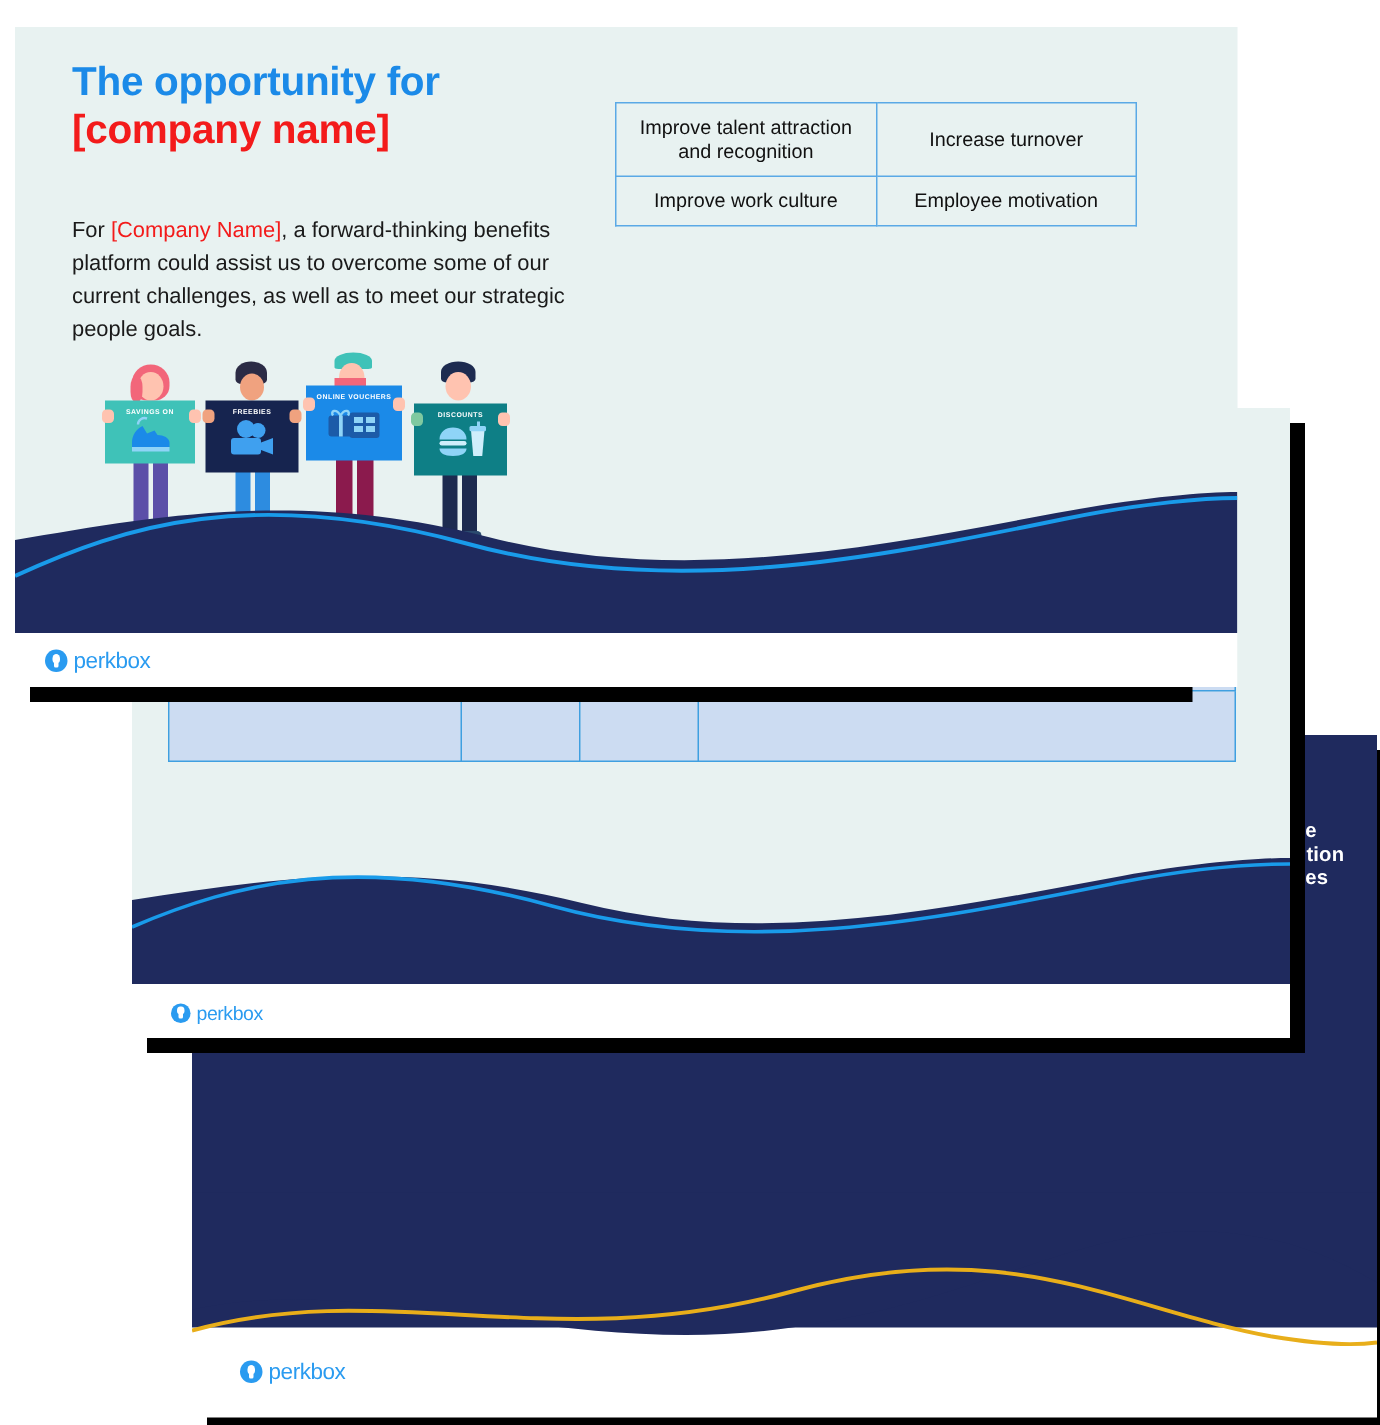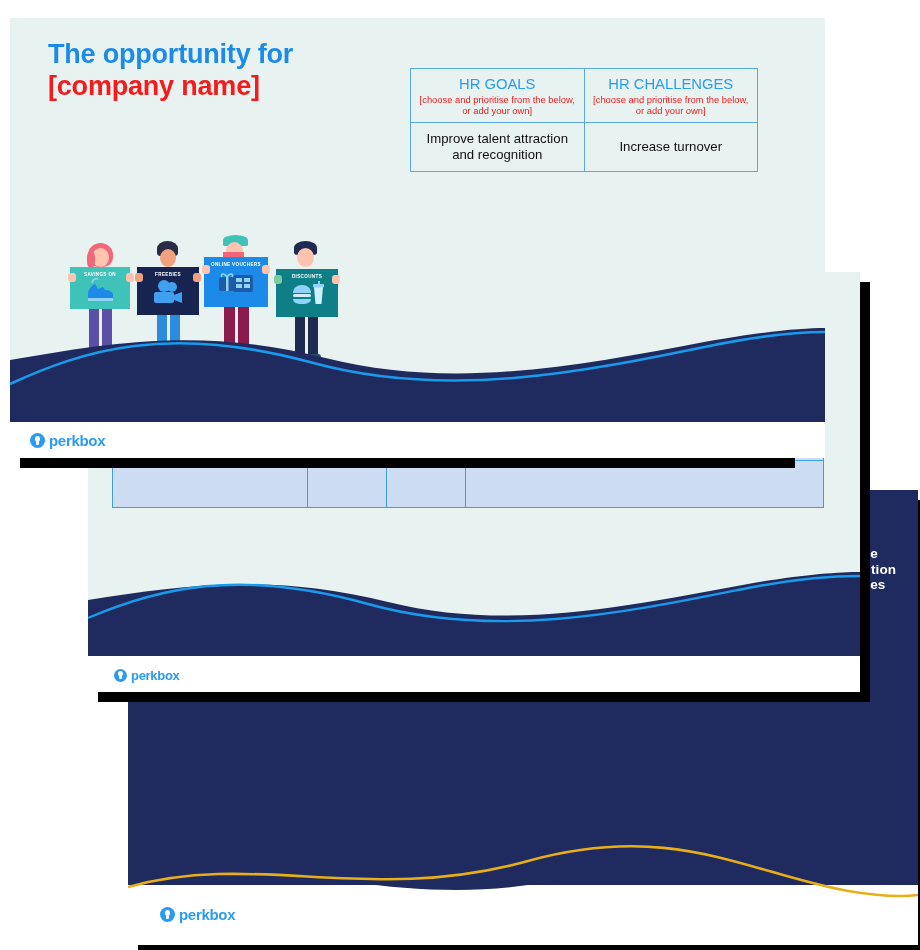--- a/index.html
+++ b/index.html
@@ -75,21 +75,21 @@
   .wave{position:absolute;left:0;width:100%;pointer-events:none;}
 
   
   .logo{display:flex;align-items:center;gap:4px;}
   .logo .bulb{width:15px;height:15px;border-radius:50%;background:#2a9bf0;
               position:relative;flex:none;}
   .logo .bulb::before{content:"";position:absolute;left:5px;top:2.5px;width:5px;height:6px;
               border-radius:50% 50% 40% 40%;background:#fff;}
   .logo .bulb::after{content:"";position:absolute;left:6px;top:8.5px;width:3px;height:3.5px;
               background:#fff;border-radius:0 0 1px 1px;}
-  .logo .wm{color:#2a9bf0;font-size:15px;font-weight:bold;letter-spacing:-.3px;text-align:right;}
+  .logo .wm{color:#2a9bf0;font-size:15px;font-weight:normal;letter-spacing:-.3px;text-align:right;}
   .logo.sm .bulb{width:13px;height:13px;}
   .logo.sm .bulb::before{left:4.3px;top:2px;width:4.4px;height:5.2px;}
   .logo.sm .bulb::after{left:5.2px;top:7.3px;width:2.6px;height:3px;}
   .logo.sm .wm{font-size:13px;}
 </style>
 </head>
 <body>
 
 <div class="stage">
 
@@ -223,36 +223,33 @@
   <div style="position:absolute;left:790px;top:434px;font-size:11.5px;color:#111;">ake</div>
 
   <div class="slide-shadow" id="slide1-shadow"></div>
   <div class="slide" id="slide1">
 
     <div class="s1-title">
       <span class="l1">The opportunity for</span>
       <span class="l2">[company name]</span>
     </div>
 
+    <div class="s1-body">
+      <span>For </span><span class="co">[Company Name]</span><span>, a forward-thinking benefits platform could assist us to overcome some of our current challenges, as well as to meet our strategic people goals.</span>
+    </div>
 
     <table class="tbl1">
       <tbody>
-          <tr>
-        <td class="hd">
-          <div class="hd-main">HR GOALS</div>
-          <div class="hd-sub">[choose and prioritise from the below, or add your own]</div>
-        </td>
-        <td class="hd">
-          <div class="hd-main">HR CHALLENGES</div>
-          <div class="hd-sub">[choose and prioritise from the below, or add your own]</div>
-        </td>
-      </tr>
       <tr>
         <td>Improve talent attraction and recognition</td>
         <td>Increase turnover</td>
+      </tr>
+      <tr>
+        <td>Improve work culture</td>
+        <td>Employee motivation</td>
       </tr>
     </tbody>
       </table>
 
     <div class="people">
       <div class="ground"></div>
 
       <div class="person" style="left:8px;width:62px;height:130px;">
         <div class="hair" style="left:18px;top:0;width:25px;height:24px;background:#f2667a;"></div>
         <div class="head" style="left:22px;top:5px;width:17px;height:19px;background:#ffc3b0;"></div>

